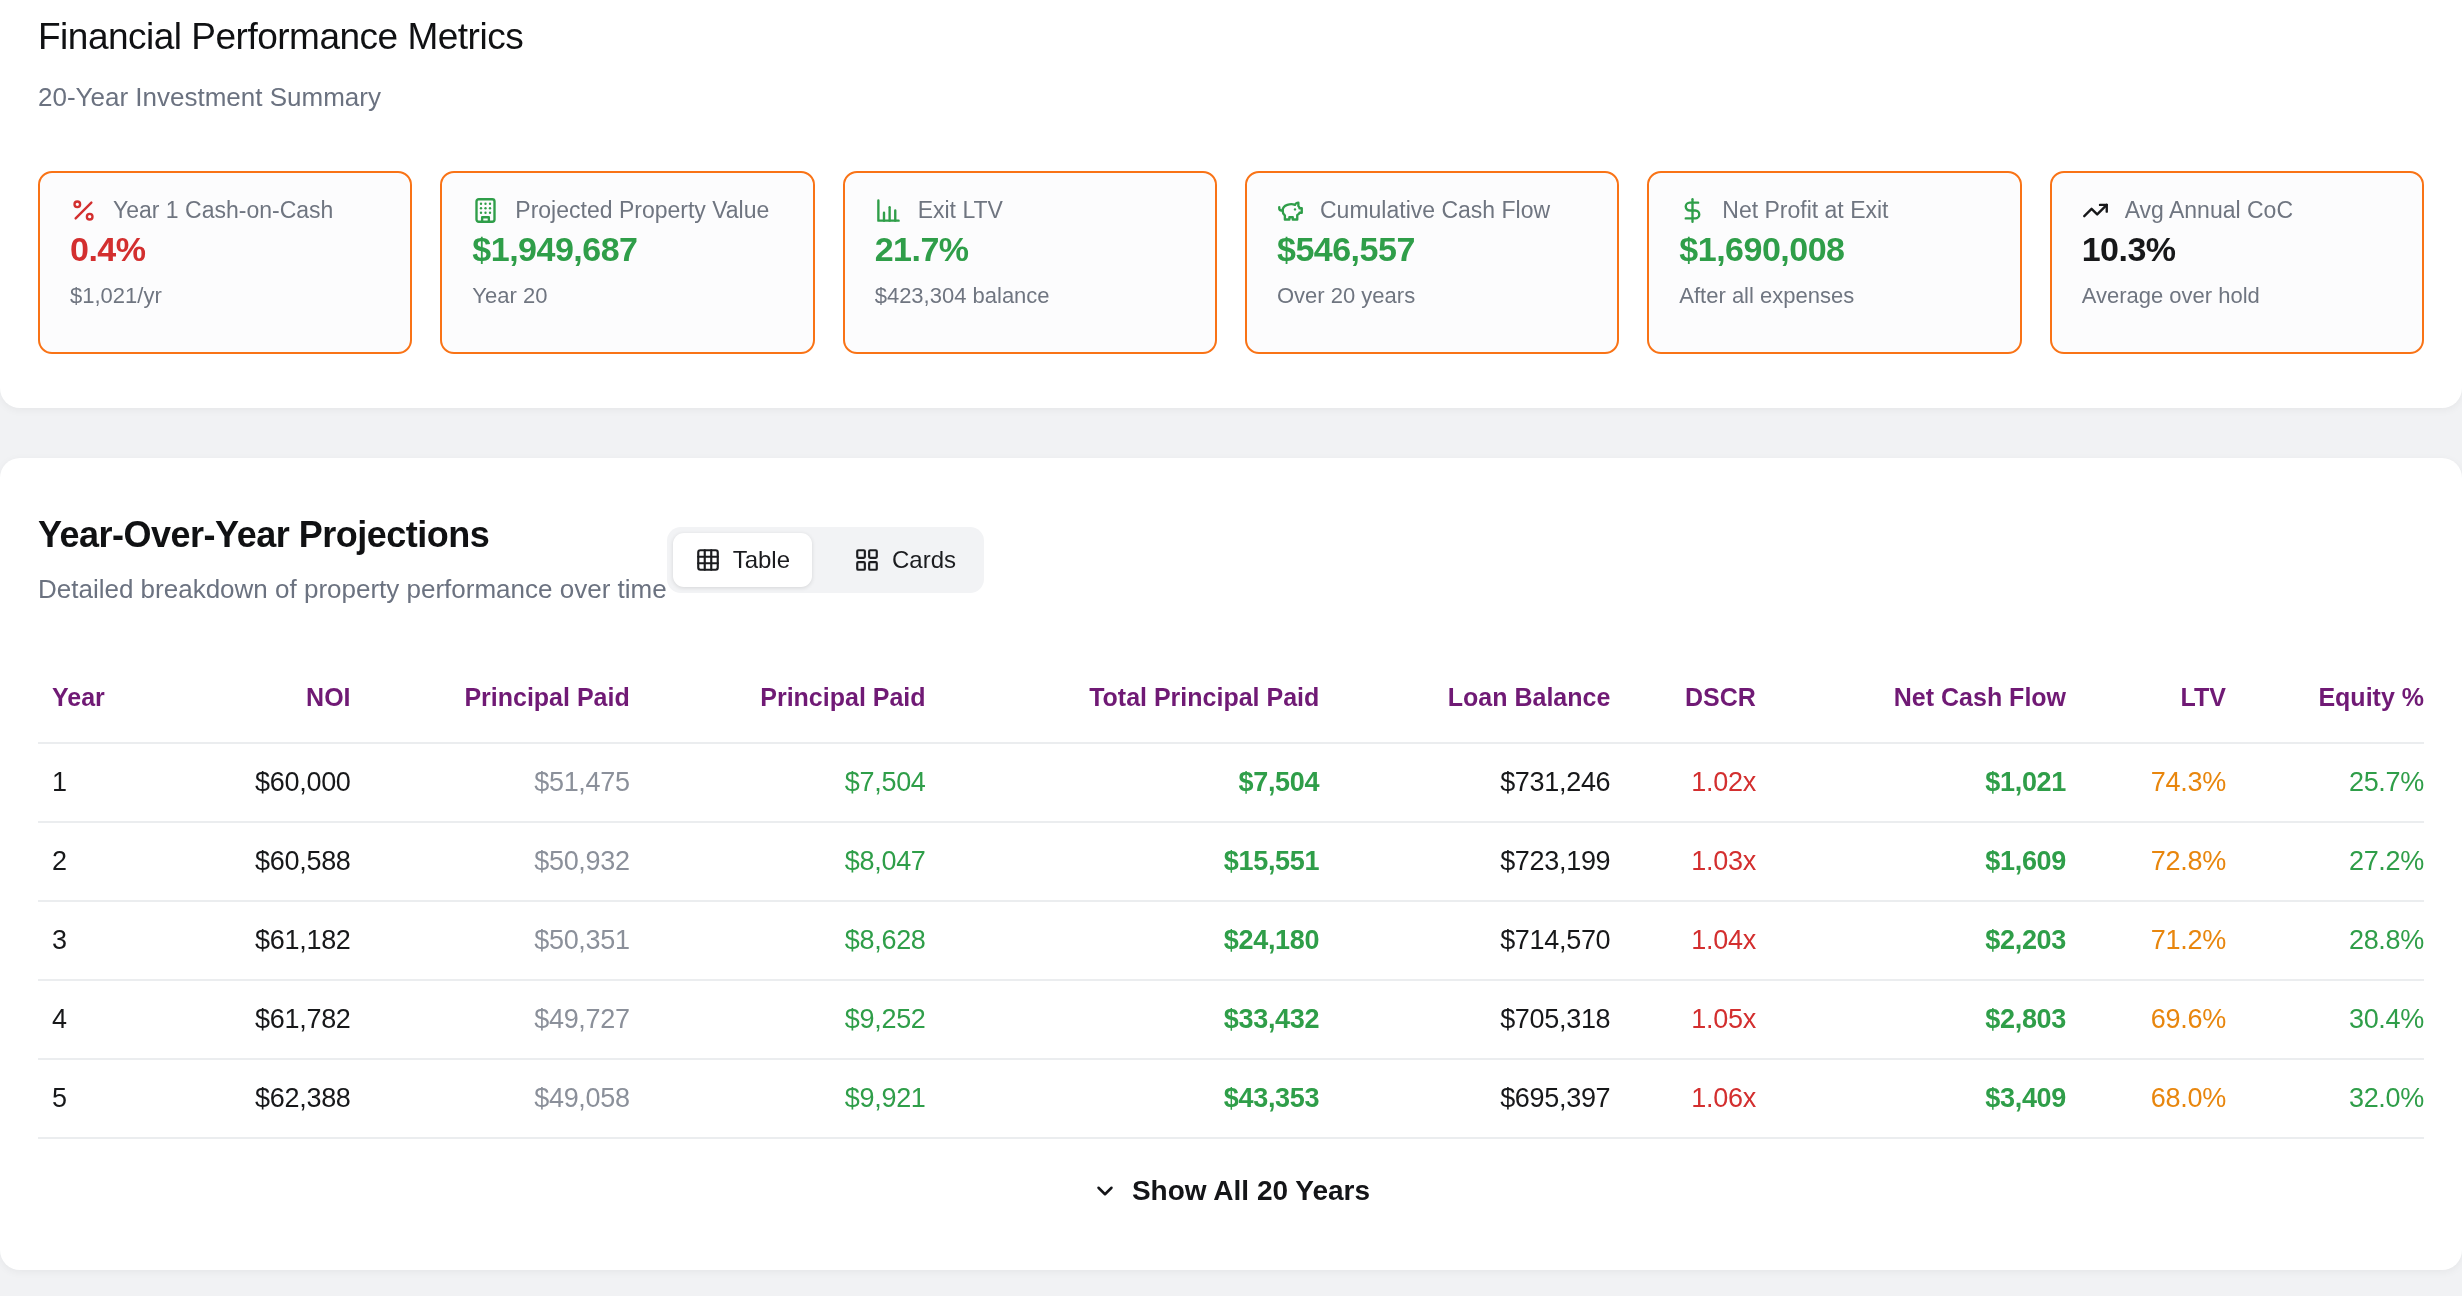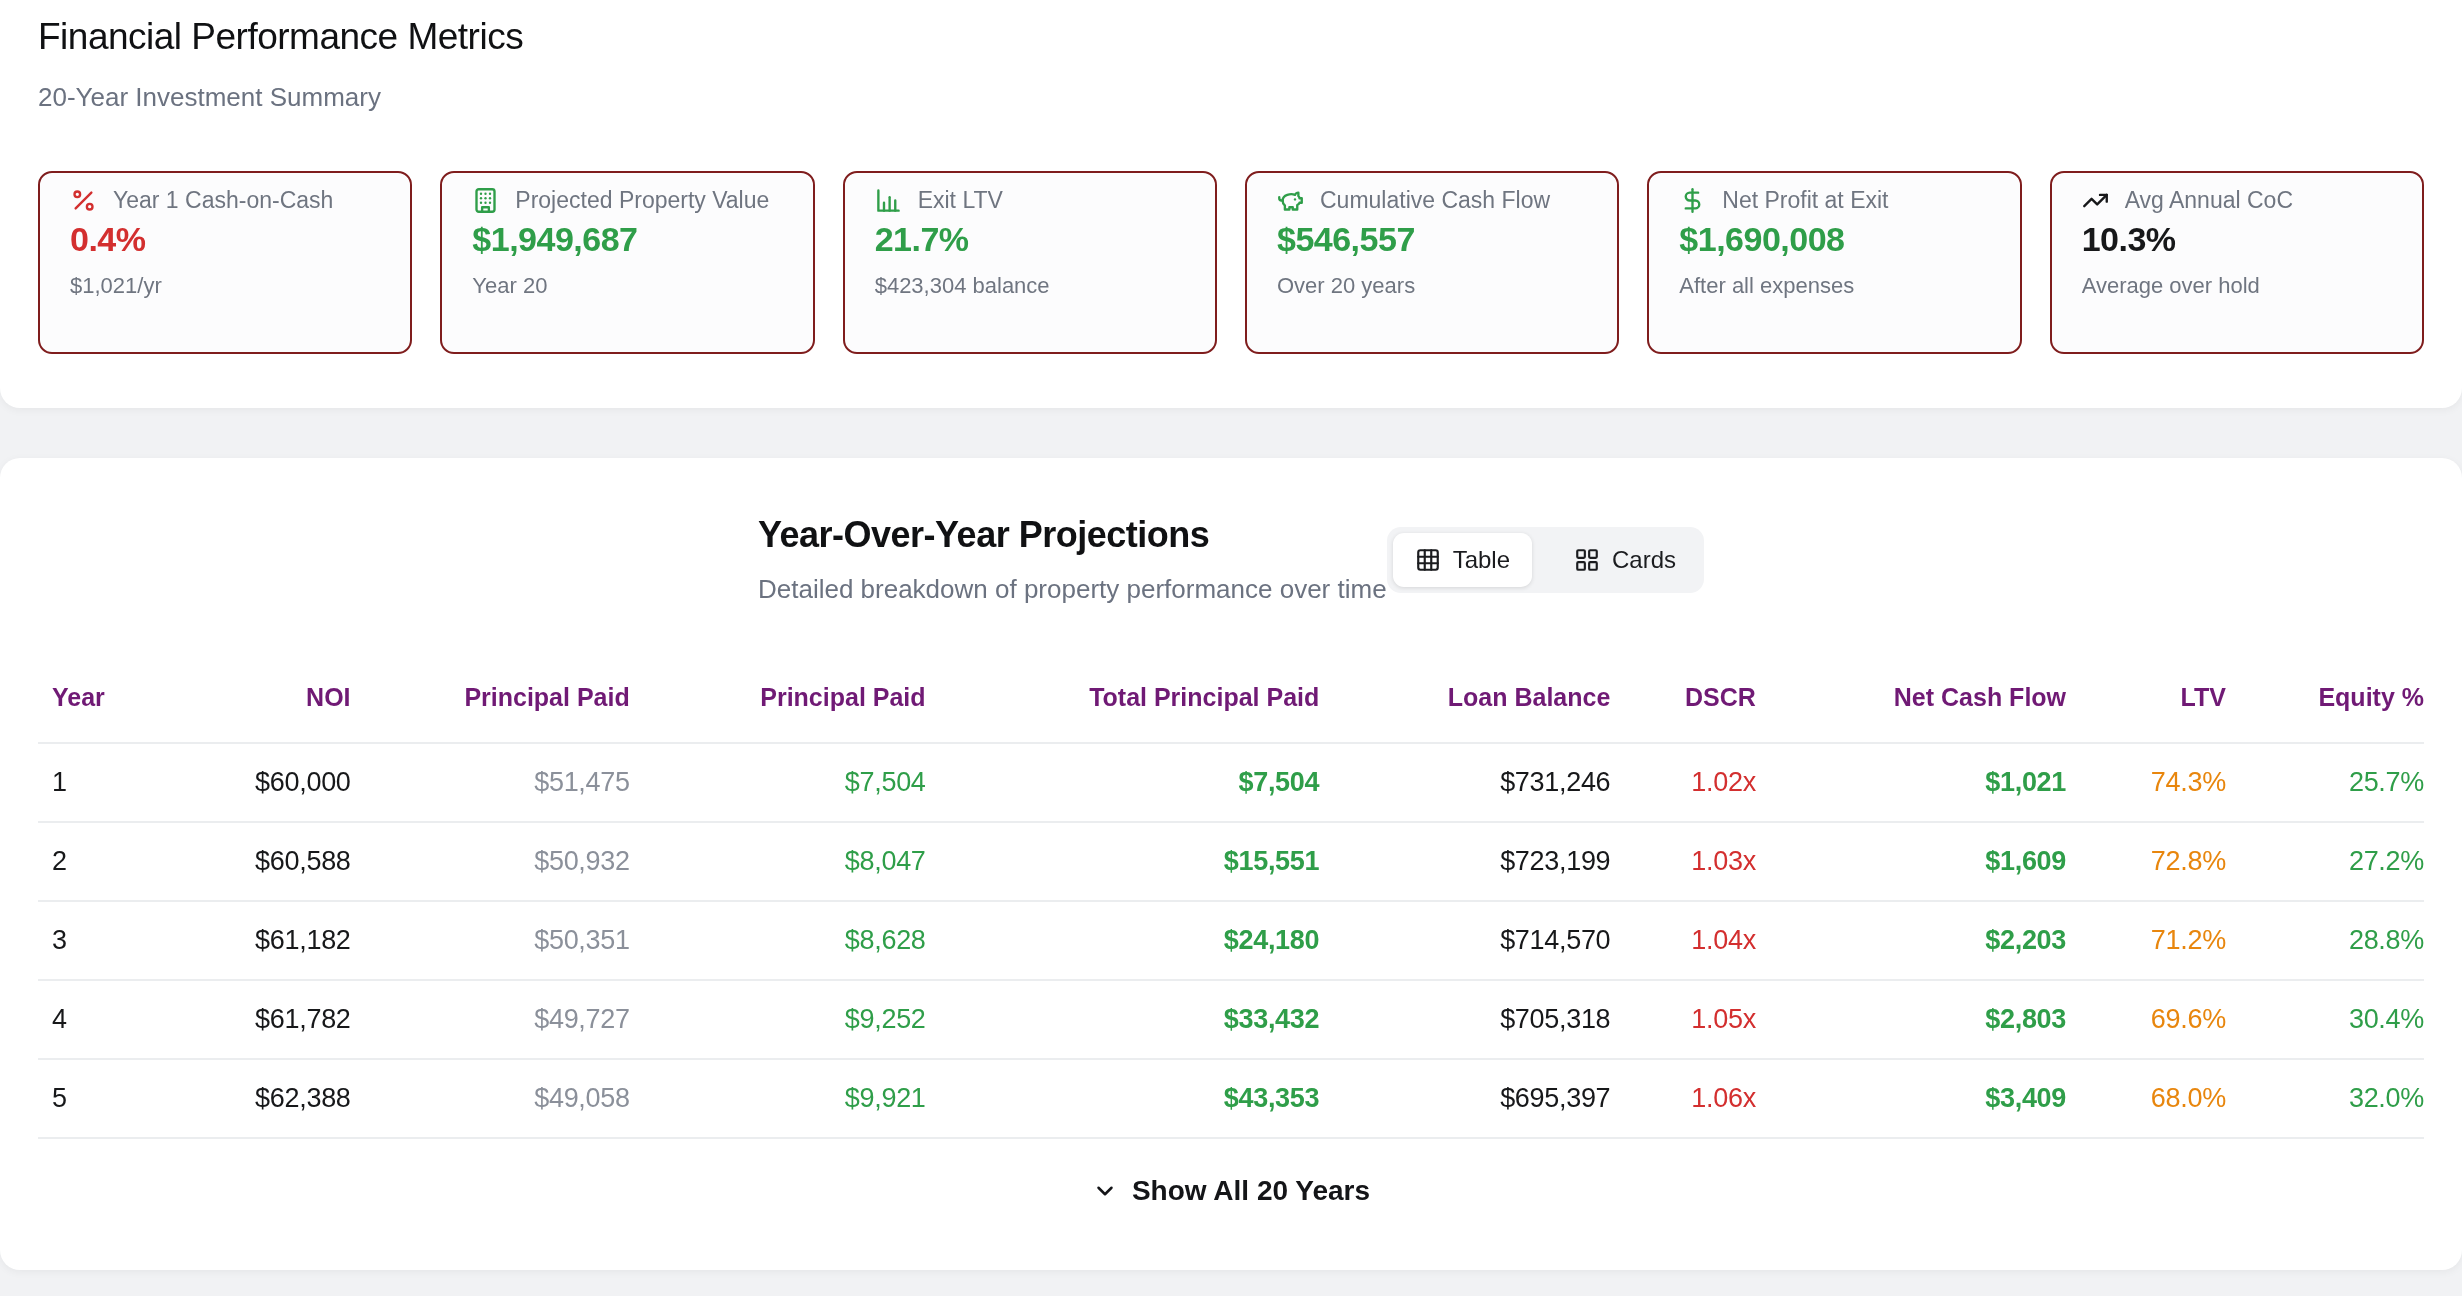--- a/index.html
+++ b/index.html
@@ -14,40 +14,40 @@
   .panel { background:#ffffff; box-shadow:0 2px 8px rgba(0,0,0,.05); }
   .panel-top { border-radius:0 0 20px 20px; padding:16px 38px 54px 38px; }
   .panel-main { border-radius:20px; margin-top:50px; margin-bottom:26px; flex:1; padding:56px 38px 20px 38px; }
 
   .page-title { font-size:37px; font-weight:400; letter-spacing:-.5px; color:#101113; }
   .page-subtitle { margin-top:24px; font-size:26px; color:#6b7280; }
 
   
   .metrics-row { display:flex; gap:28px; margin-top:58px; }
   .metric-card {
-    flex:1; background:#fcfcfd; border:2px solid #7f1d1d; border-radius:14px;
-    padding:14px 30px 28px 30px; min-height:183px;
+    flex:1; background:#fcfcfd; border:2px solid #f97316; border-radius:14px;
+    padding:24px 30px 28px 30px; min-height:183px;
   }
   .metric-head { display:flex; align-items:center; gap:16px; }
   .metric-label { font-size:23px; color:#6f7580; }
   .metric-value { margin-top:6px; font-size:34px; font-weight:700; letter-spacing:-.5px; }
   .metric-sub { margin-top:14px; font-size:22px; color:#6f7580; }
 
   .icon { width:27px; height:27px; flex:0 0 auto; }
   .icon-sm { width:26px; height:26px; }
 
   .tone-red { color:#d32f2f; }
   .tone-green { color:#2f9e49; }
   .tone-green-bold { color:#2f9e49; font-weight:700; }
   .tone-dark { color:#17181a; }
   .tone-orange { color:#e8860d; }
   .tone-muted { color:#8b909a; }
 
   
-  .section-head { display:flex; align-items:center; justify-content:center; }
+  .section-head { display:flex; align-items:center; justify-content:flex-start; }
   .section-title { font-size:36px; font-weight:700; letter-spacing:-.5px; color:#101113; }
   .section-subtitle { margin-top:18px; font-size:26px; color:#6b7280; }
 
   .view-toggle {
     display:flex; align-items:center; gap:20px;
     background:#f2f3f5; border-radius:14px; padding:6px; height:66px;
   }
   .toggle-btn {
     display:flex; align-items:center; gap:12px;
     border:none; background:transparent; cursor:pointer;

